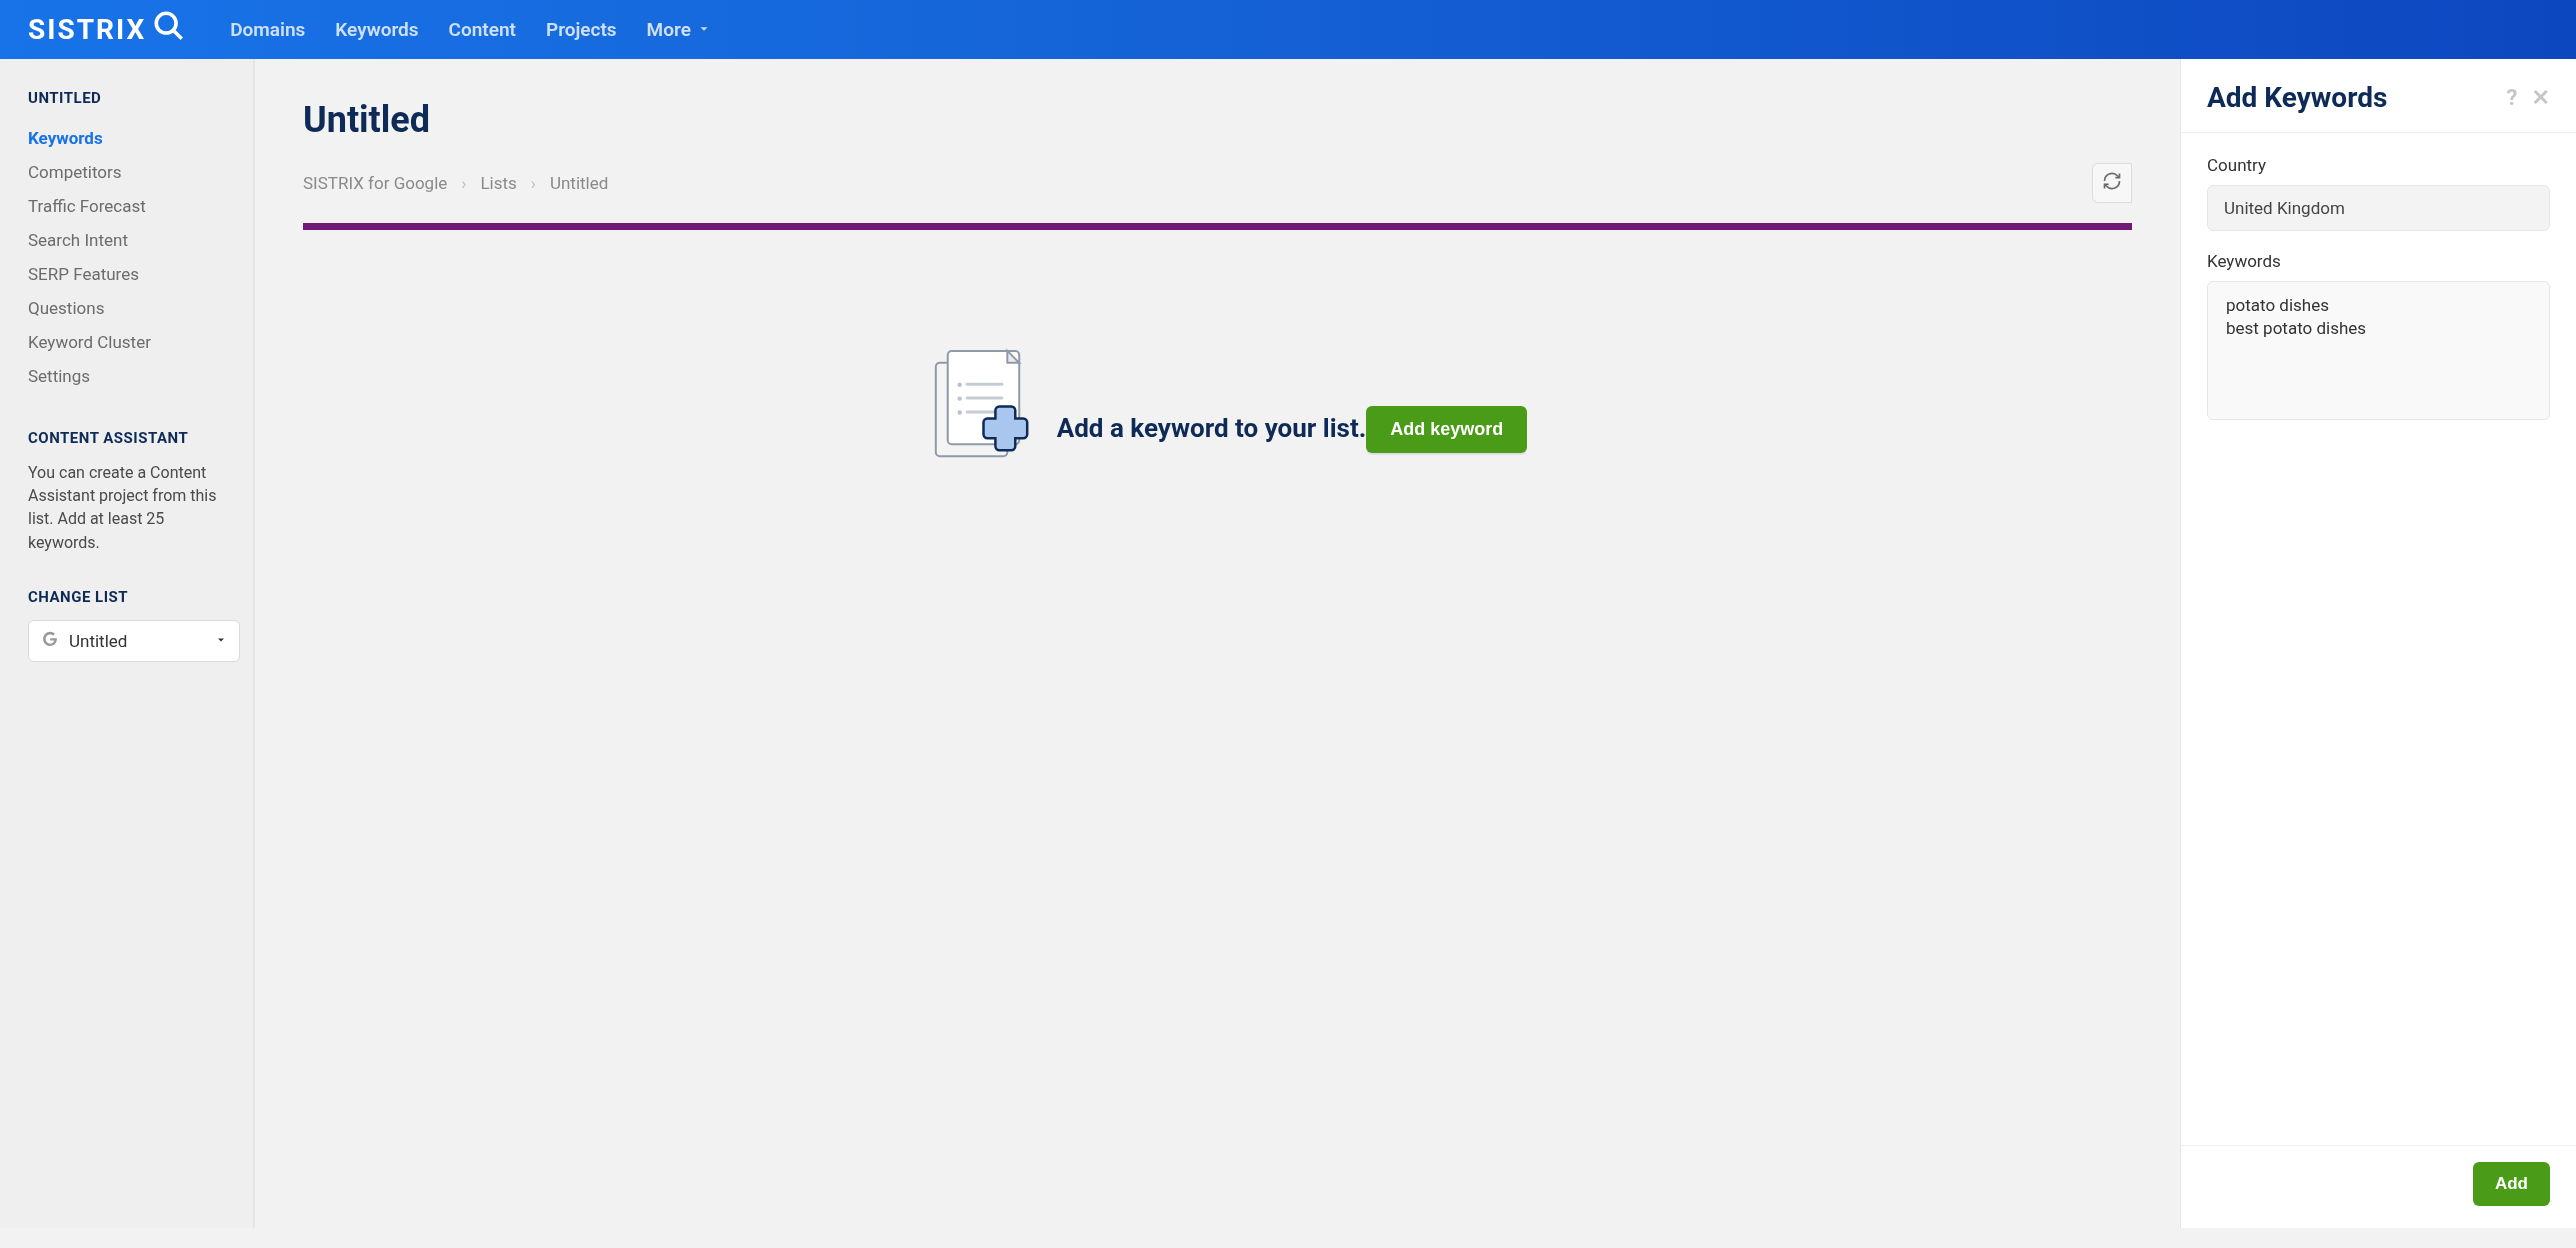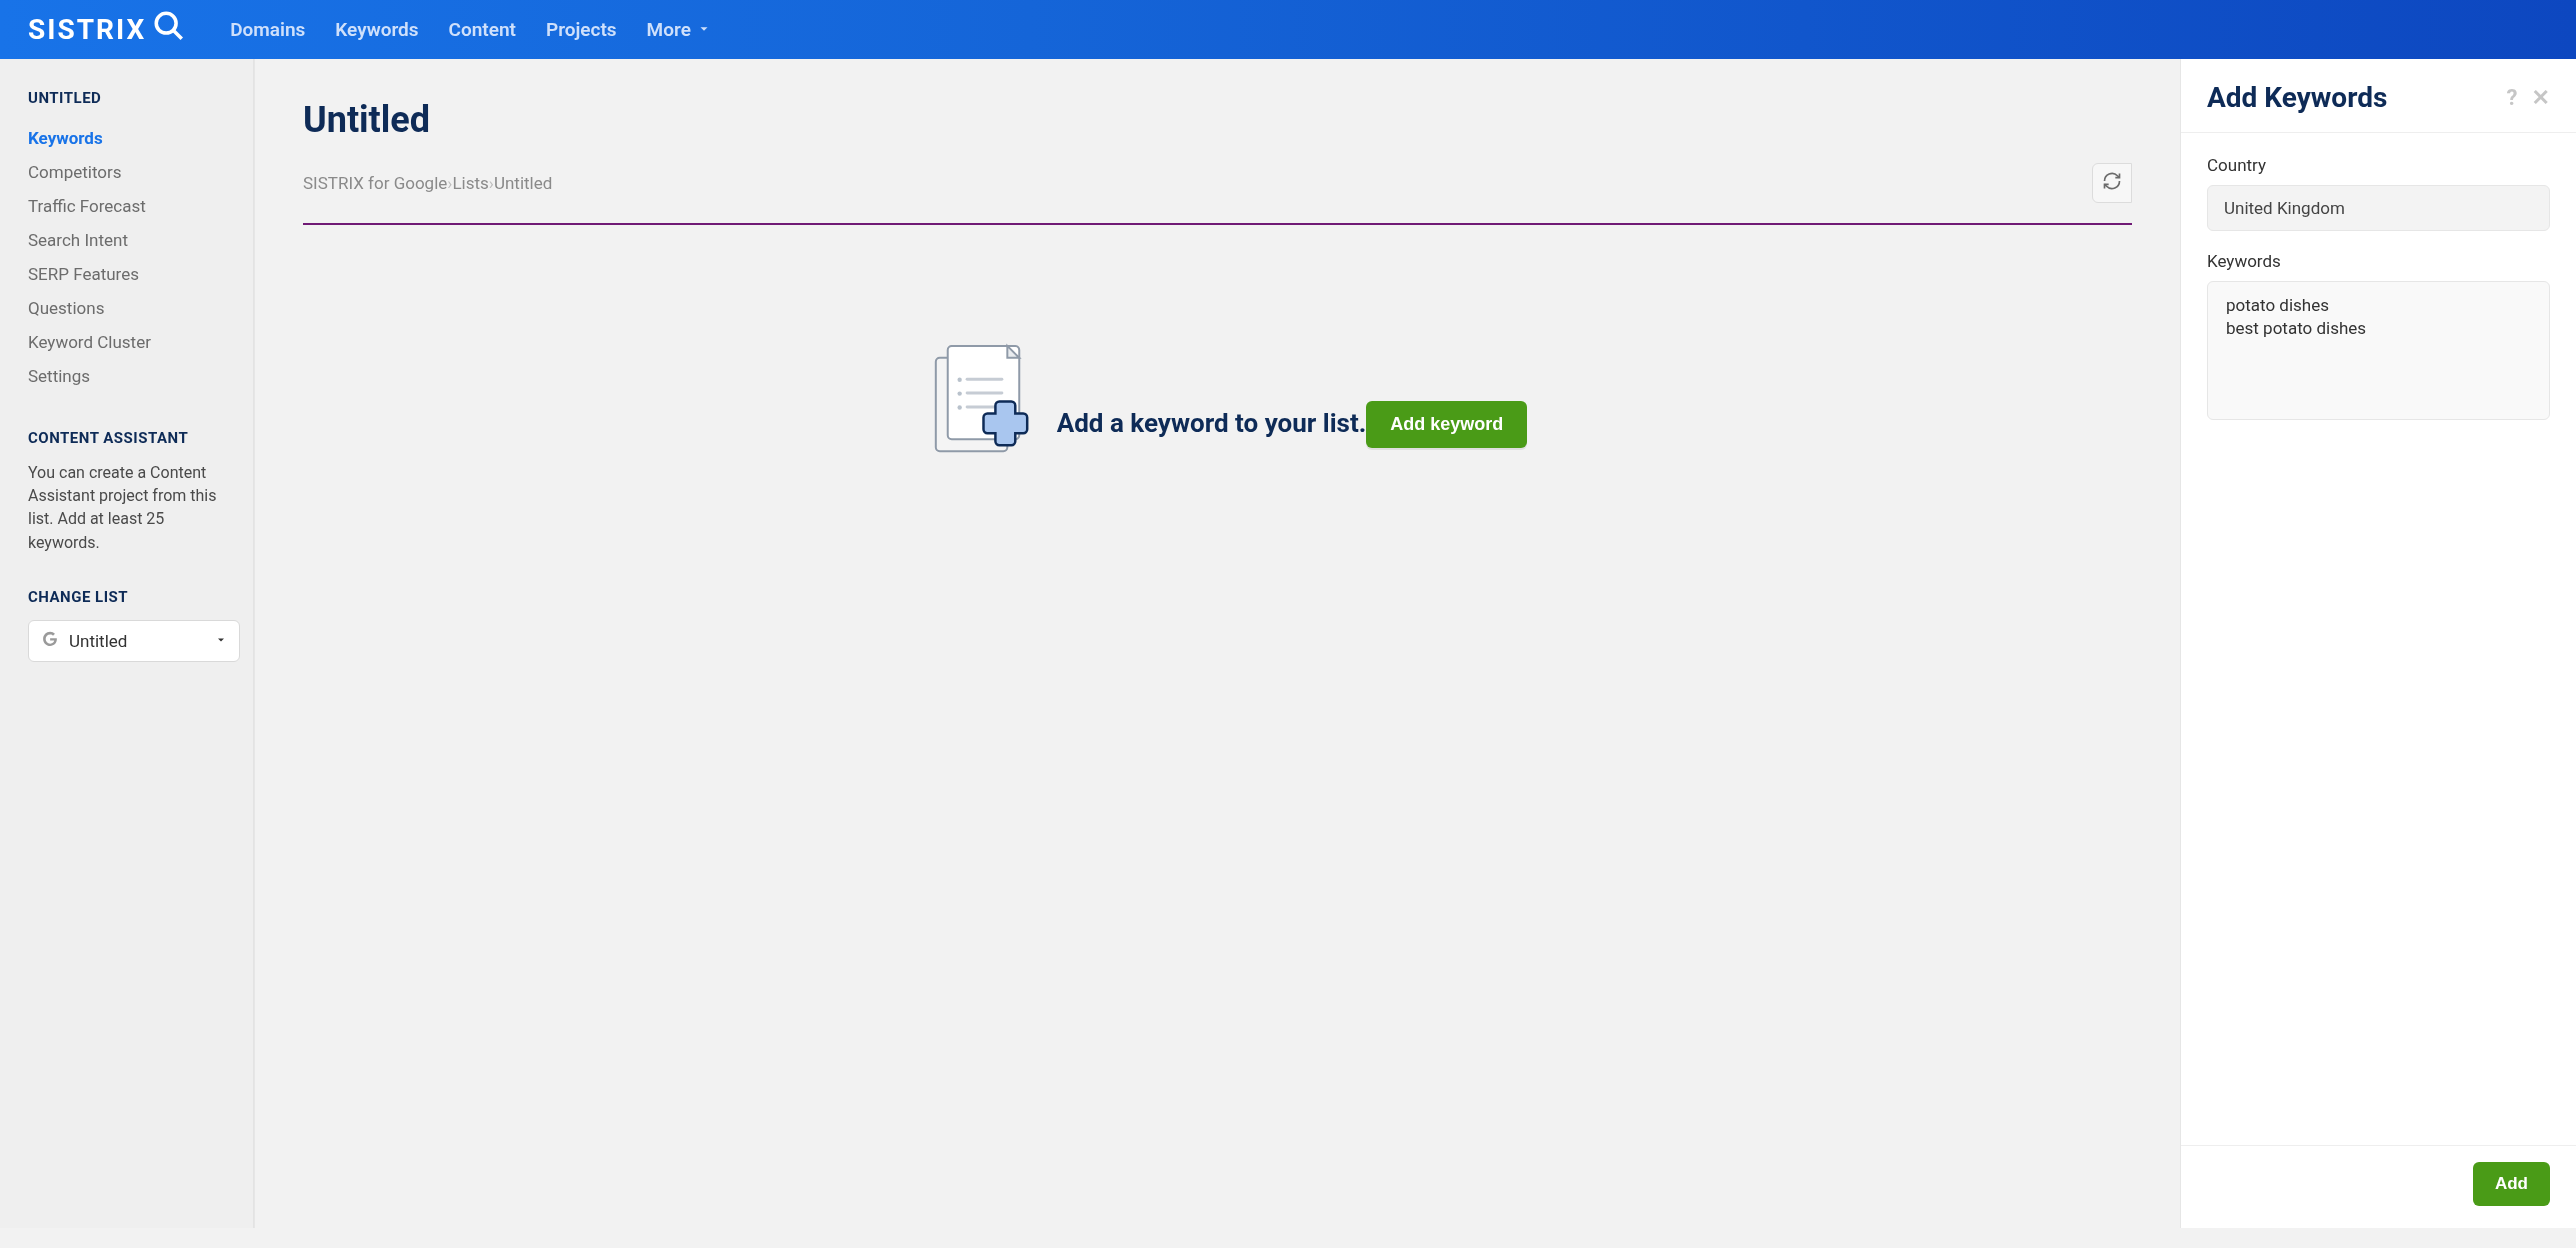--- a/index.html
+++ b/index.html
@@ -64,22 +64,22 @@
   }
   .sb-select-left { display: flex; align-items: center; gap: 10px; color: #333; font-size: 17px; }
   .sb-select-left svg { width: 18px; height: 18px; }
   .sb-select-caret svg { width: 12px; height: 12px; }
 
   
   .page-title {
     font-size: 36px; font-weight: 700; color: #0e2b57; margin-bottom: 22px;
   }
   .breadcrumb {
-    display: flex; align-items: center; color: #8a8a8a; font-size: 17px;
-    padding-bottom: 20px; border-bottom: 2px solid #701a75;
+    display: flex; align-items: center; gap: 14px; color: #8a8a8a; font-size: 17px;
+    padding-bottom: 20px; border-bottom: 7px solid #701a75;
   }
   .breadcrumb .crumb { cursor: pointer; }
   .breadcrumb .sep { color: #bdbdbd; }
   .breadcrumb-actions {
     display: flex; gap: 8px; margin-left: auto;
   }
   .icon-btn {
     width: 40px; height: 40px; border: 1px solid #dcdcdc; border-radius: 6px 0 0 6px;
     background: #f7f7f7; display: flex; align-items: center; justify-content: center;
     cursor: pointer; color: #6b6b6b;

